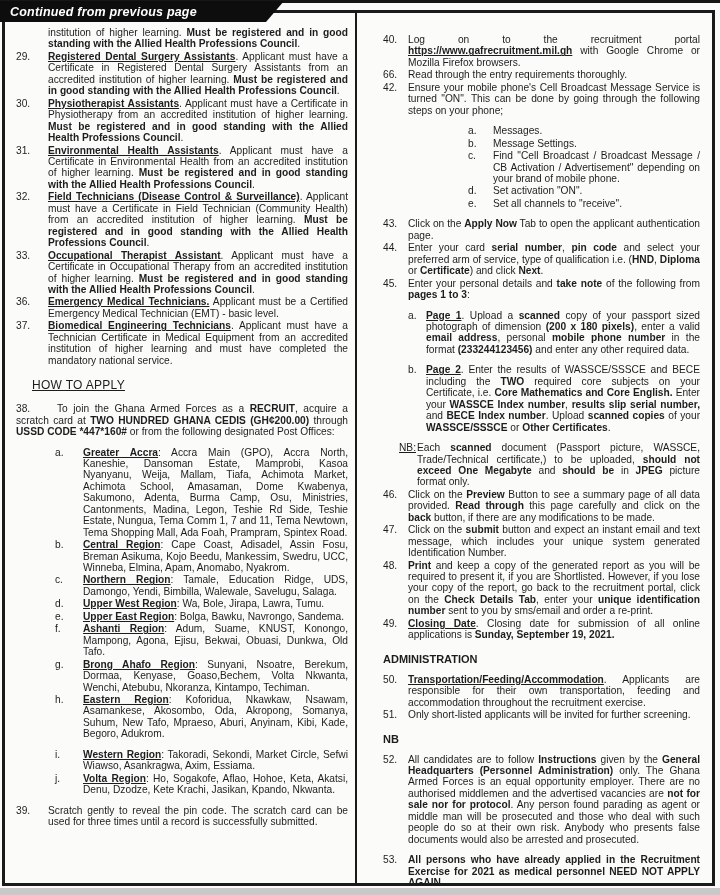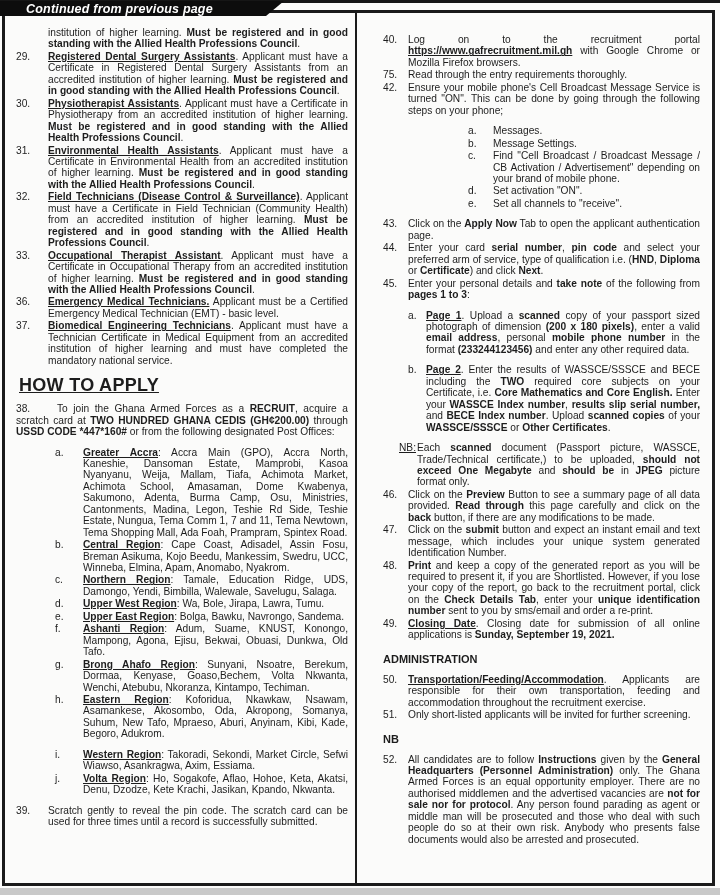--- a/index.html
+++ b/index.html
@@ -21,25 +21,25 @@
   .col-left .sub .num{flex:0 0 28px}
   .col-right .sub1{margin-left:85px}
   .col-right .sub1 .num{flex:0 0 25px}
   .col-right .sub2{margin-left:25px}
   .col-right .sub2 .num{flex:0 0 18px}
   .col-right .nbrow{margin-left:16px}
   .col-right .nbrow .num{flex:0 0 18px}
   .b{font-weight:700}
   .u{text-decoration:underline}
   .gap{margin-top:9px}
-  .h1{font-weight:700;font-size:18px;line-height:17px;text-decoration:underline;margin:11px 3px 9px;letter-spacing:.3px}
+  .h1{font-weight:400;font-size:12px;line-height:17px;text-decoration:underline;margin:11px 16px 9px;letter-spacing:.3px}
   .h2{font-weight:700;font-size:11px;line-height:13px;margin:12px 0 8px}
   .para{text-align:justify}
   .num-inline{display:inline-block;width:41px}
-  .banner{position:absolute;left:0;top:1px;width:284px;height:15px;background:#0d0d0d;clip-path:polygon(0 0,100% 0,calc(100% - 18px) 100%,0 100%);z-index:5;color:#fff;display:flex;align-items:center;padding-left:26px;box-sizing:border-box}
+  .banner{position:absolute;left:0;top:1px;width:284px;height:21px;background:#0d0d0d;clip-path:polygon(0 0,100% 0,calc(100% - 18px) 100%,0 100%);z-index:5;color:#fff;display:flex;align-items:center;padding-left:10px;box-sizing:border-box}
   .banner span{font-style:italic;font-weight:700;font-size:12.5px;letter-spacing:.2px}
 </style>
 </head>
 <body>
 
 <div class="page">
   <div class="top-edge"></div>
   <div class="banner">
     <span>Continued from previous page</span>
   </div>
@@ -124,21 +124,21 @@
           <div class="body"><span>Scratch gently to reveal the pin code. The scratch card can be used for three times until a record is successfully submitted.</span></div>
         </div>
       </div>
     <div class="divider"></div>
     <div class="col col-right" id="col-right">
         <div class="block row item">
           <span class="num">40.</span>
           <div class="body"><span>Log on to the recruitment portal </span><span class="b u">https://www.gafrecruitment.mil.gh</span><span> with Google Chrome or Mozilla Firefox browsers.</span></div>
         </div>
         <div class="block row item">
-          <span class="num">75.</span>
+          <span class="num">66.</span>
           <div class="body"><span>Read through the entry requirements thoroughly.</span></div>
         </div>
         <div class="block row item">
           <span class="num">42.</span>
           <div class="body"><span>Ensure your mobile phone's Cell Broadcast Message Service is turned "ON". This can be done by going through the following steps on your phone;</span></div>
         </div>
         <div class="block row sub1 gap">
           <span class="num">a.</span>
           <div class="body"><span>Messages.</span></div>
         </div>
@@ -204,17 +204,21 @@
           <div class="body"><span class="b u">Transportation/Feeding/Accommodation</span><span>. Applicants are responsible for their own transportation, feeding and accommodation throughout the recruitment exercise.</span></div>
         </div>
         <div class="block row item">
           <span class="num">51.</span>
           <div class="body"><span>Only short-listed applicants will be invited for further screening.</span></div>
         </div>
         <div class="block h2 gap">NB</div>
         <div class="block row item">
           <span class="num">52.</span>
           <div class="body"><span>All candidates are to follow </span><span class="b">Instructions</span><span> given by the </span><span class="b">General Headquarters (Personnel Administration)</span><span> only. The Ghana Armed Forces is an equal opportunity employer. There are no authorised middlemen and the advertised vacancies are </span><span class="b">not for sale nor for protocol</span><span>. Any person found parading as agent or middle man will be prosecuted and those who deal with such people do so at their own risk. Anybody who presents false documents would also be arrested and prosecuted.</span></div>
+        </div>
+        <div class="block row item gap">
+          <span class="num">53.</span>
+          <div class="body"><span class="b">All persons who have already applied in the Recruitment Exercise for 2021 as medical personnel NEED NOT APPLY AGAIN.</span></div>
         </div>
       </div>
   </div>
   <div class="bottom-strip"></div>
 </div>
 
 </body></html>

